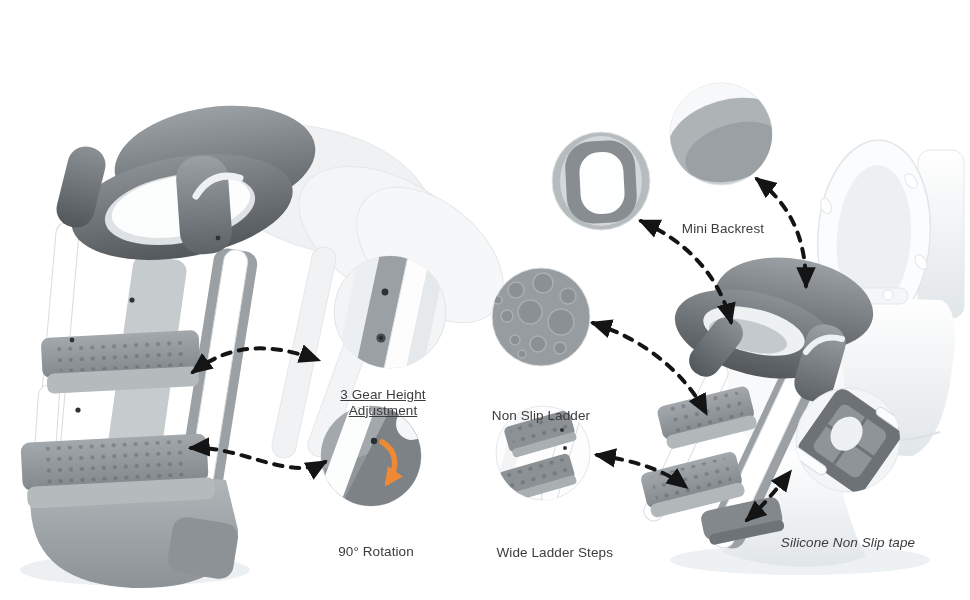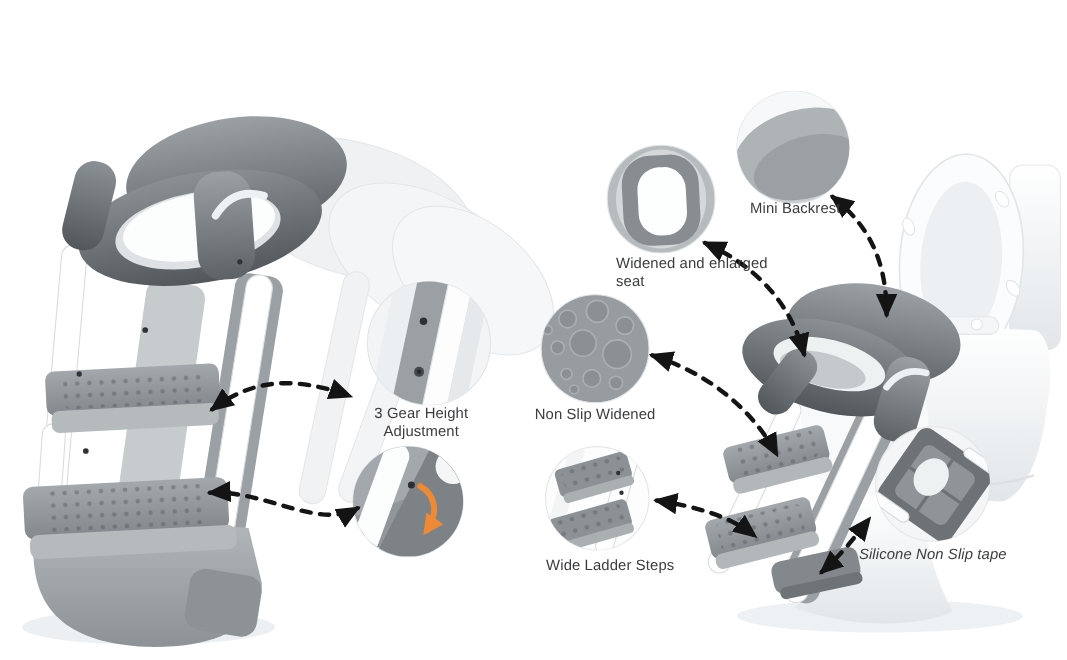--- a/index.html
+++ b/index.html
@@ -3,21 +3,21 @@
 <meta charset="utf-8">
 <style>
   html,body{margin:0;padding:0;background:#ffffff;}
   .canvas{
     position:relative;width:970px;height:600px;overflow:hidden;background:#ffffff;
     font-family:"Liberation Sans",sans-serif;
   }
   .stage{position:absolute;left:0;top:0;}
   .label{
     position:absolute;color:#3b3c3e;font-size:13.5px;line-height:1.18;
-    font-family:"Liberation Sans",sans-serif;letter-spacing:.1px;
+    font-family:"Liberation Sans",sans-serif;letter-spacing:.1px;margin-top:39px;
   }
   .label.center{text-align:center;}
 </style>
 </head>
 <body>
 
 <div class="canvas">
 
   <svg class="stage" width="970" height="600" viewBox="0 0 970 600" xmlns="http://www.w3.org/2000/svg">
     <defs>
@@ -287,37 +287,36 @@
       <path d="M 193,372 C 230,344 268,342 318,360" marker-start="url(#ah)" marker-end="url(#ah)"></path>
       <path d="M 191,448 C 240,445 290,482 325,462" marker-start="url(#ah)" marker-end="url(#ah)"></path>
       <path d="M 641,221 C 692,244 720,280 731,322" marker-start="url(#ah)" marker-end="url(#ah)"></path>
       <path d="M 757,179 C 794,208 806,243 806,286" marker-start="url(#ah)" marker-end="url(#ah)"></path>
       <path d="M 593,323 C 646,340 685,374 706,413" marker-start="url(#ah)" marker-end="url(#ah)"></path>
       <path d="M 597,455 C 636,461 664,470 686,487" marker-start="url(#ah)" marker-end="url(#ah)"></path>
       <path d="M 747,520 C 763,506 776,490 790,472" marker-start="url(#ah)" marker-end="url(#ah)"></path>
     </g>
   </svg>
 
-  <div class="label center" style="left:308px;top:368px;width:150px;">
+  <div class="label center" style="left:308px;top:348px;width:150px;text-decoration:underline;">
     <span>3 Gear Height</span><br>
     <span>Adjustment</span>
   </div>
 
-
-  <div class="label" style="left:560px;top:232px;width:140px;">
-    <span>Widened and enlarged</span><br>
-    <span>seat</span>
-  </div>
+  <div class="label center" style="left:301px;top:505px;width:150px;">
+    <span>90° Rotation</span>
+  </div>
+
 
   <div class="label center" style="left:658px;top:182px;width:130px;">
     <span>Mini Backrest</span>
   </div>
 
   <div class="label center" style="left:470px;top:369px;width:142px;">
-    <span>Non Slip Widened</span>
+    <span>Non Slip Ladder</span>
   </div>
 
   <div class="label center" style="left:473px;top:506px;width:140px;text-align:right;">
     <span>Wide Ladder Steps</span>
   </div>
 
   <div class="label center" style="left:775px;top:496px;width:146px;font-style:italic;">
     <span>Silicone Non Slip tape</span>
   </div>
 

